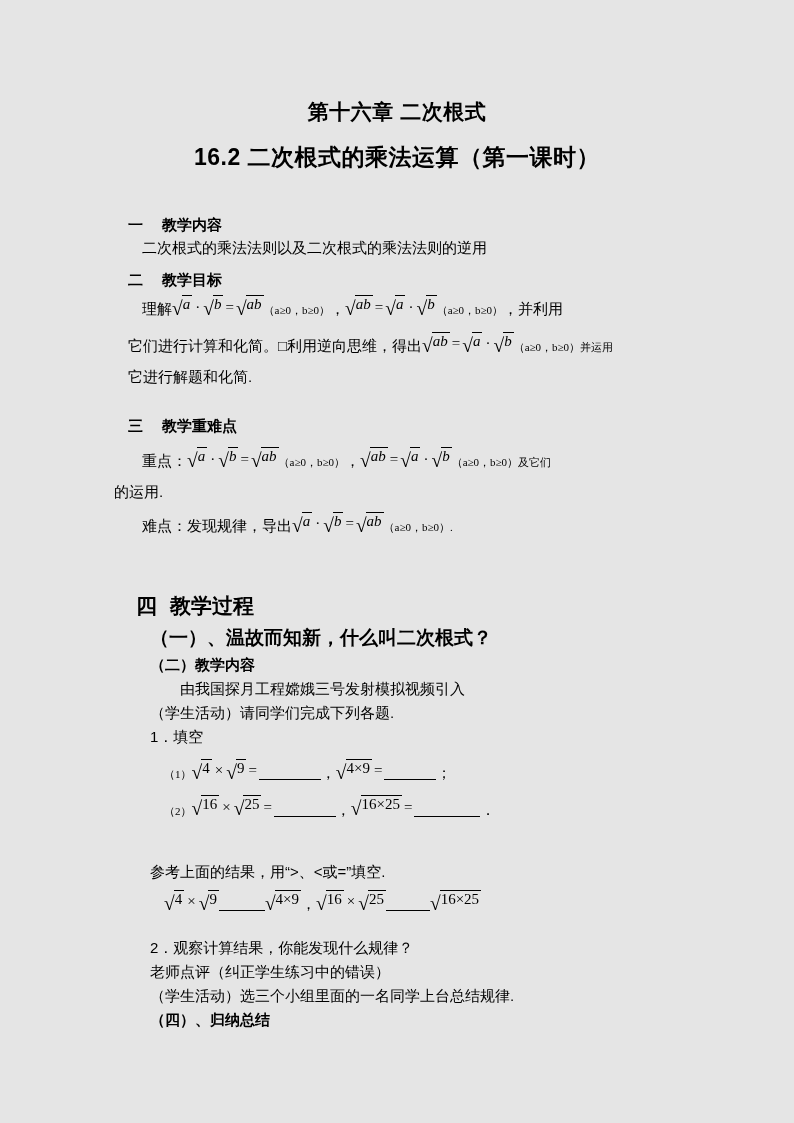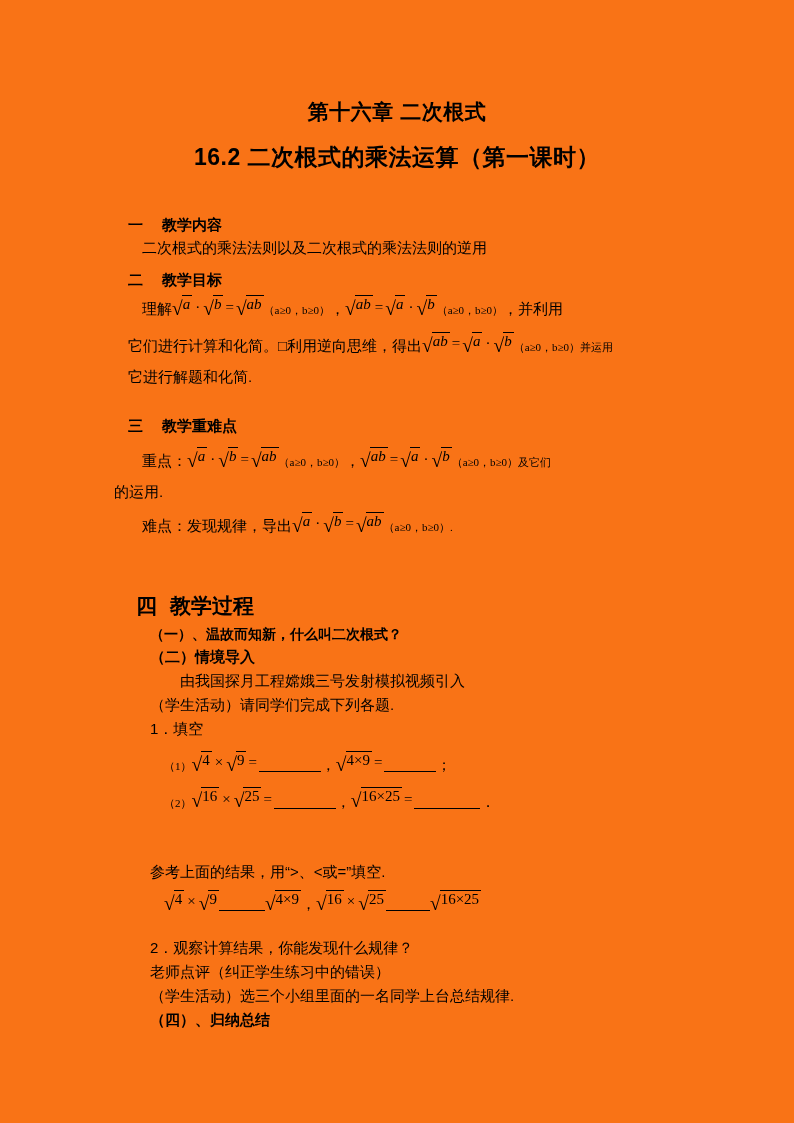--- a/index.html
+++ b/index.html
@@ -12,21 +12,21 @@
     height: 1123px;
     position: relative;
     font-family: "Liberation Sans", "DejaVu Sans", sans-serif;
     color: #000000;
     overflow: hidden;
   }
   .page {
     position: relative;
     width: 794px;
     height: 1123px;
-    background: #f97316;
+    background: #e5e5e5;
     box-sizing: border-box;
     padding: 0;
   }
 
   
   .title-1 {
     text-align: center;
     font-size: 21px;
     font-weight: bold;
     letter-spacing: 0.5px;
@@ -184,22 +184,22 @@
     <div class="mathline indent1" style="margin-top:4px;">
       <span>难点：发现规律，导出</span><span class="math sup-math"><span class="rad"><span class="surd">√</span><span class="rcd mi">a</span></span><span class="dot">·</span><span class="rad"><span class="surd">√</span><span class="rcd mi">b</span></span><span class="eq">=</span><span class="rad"><span class="surd">√</span><span class="rcd mi">ab</span></span></span><span class="cond">（a≥0，b≥0）.</span>
     </div>
   </div>
 
   <div class="block" style="top:590px; left:136px;">
     <div class="heading" style="font-size:21px;">
       <span class="num">四</span><span>教学过程</span>
     </div>
 
-    <div class="para bold indent1" style="font-size:14px;">（一）、温故而知新，什么叫二次根式？</div>
-    <div class="para bold indent1" style="font-size:15px;">（二）情境导入</div>
+    <div class="para bold indent1" style="font-size:19px;">（一）、温故而知新，什么叫二次根式？</div>
+    <div class="para bold indent1" style="font-size:15px;">（二）教学内容</div>
     <div class="para indent3">由我国探月工程嫦娥三号发射模拟视频引入</div>
     <div class="para indent1">（学生活动）请同学们完成下列各题.</div>
     <div class="para indent1">1．填空</div>
 
     <div class="mathline indent2" style="margin-top:6px;">
       <span class="cond">（1）</span><span class="math sup-math"><span class="rad"><span class="surd">√</span><span class="rcd mn">4</span></span><span class="times">×</span><span class="rad"><span class="surd">√</span><span class="rcd mn">9</span></span><span class="eq">=</span></span><span class="blank blank-w1"></span><span>，</span><span class="math sup-math"><span class="rad"><span class="surd">√</span><span class="rcd mn">4×9</span></span><span class="eq">=</span></span><span class="blank blank-w2"></span><span>；</span>
     </div>
 
     <div class="mathline indent2">
       <span class="cond">（2）</span><span class="math sup-math"><span class="rad"><span class="surd">√</span><span class="rcd mn">16</span></span><span class="times">×</span><span class="rad"><span class="surd">√</span><span class="rcd mn">25</span></span><span class="eq">=</span></span><span class="blank blank-w1"></span><span>，</span><span class="math sup-math"><span class="rad"><span class="surd">√</span><span class="rcd mn">16×25</span></span><span class="eq">=</span></span><span class="blank blank-w3"></span><span>．</span>

